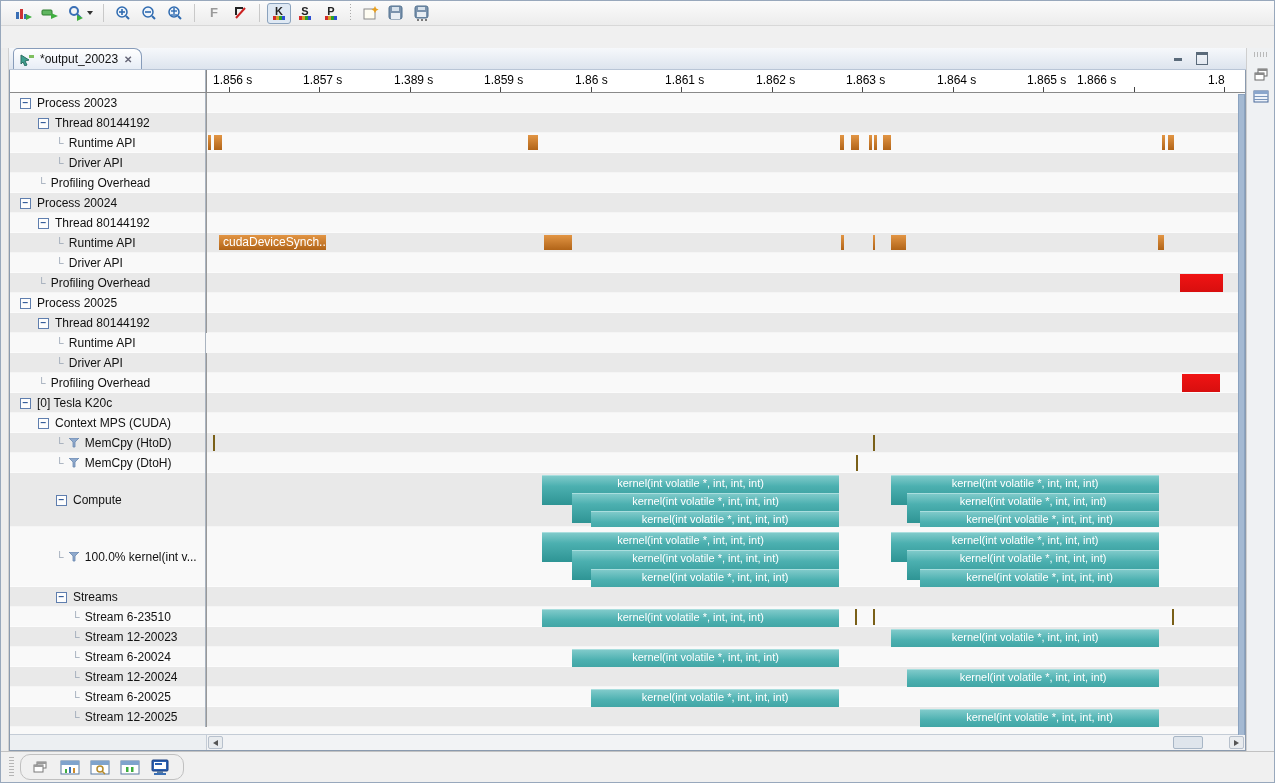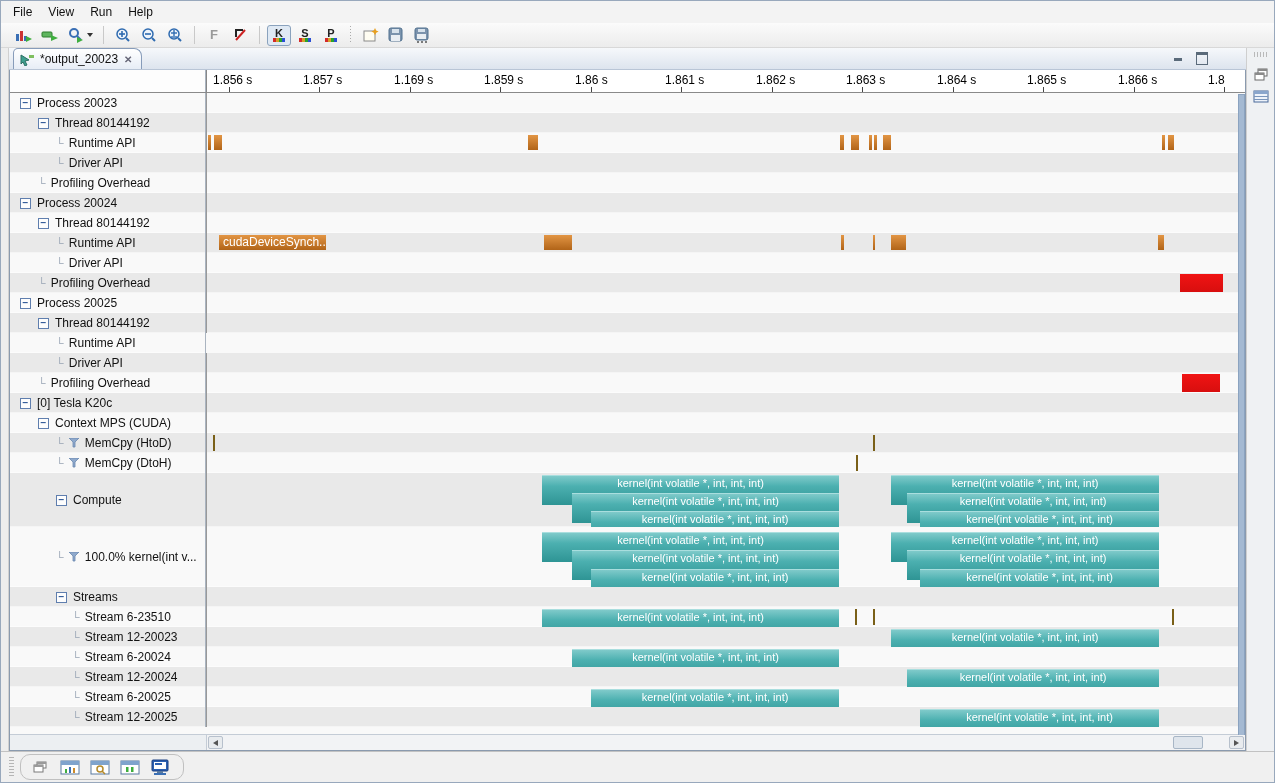--- a/index.html
+++ b/index.html
@@ -90,26 +90,20 @@
   .sb-group { display:flex; align-items:center; gap:8px; border:1px solid #c0c0c0; border-radius:10px; padding:2px 12px 2px 8px; height:26px; }
   .sb-btn { width:22px; height:20px; display:flex; align-items:center; justify-content:center; }
 
   svg { display:block; }
 </style>
 </head>
 <body>
 
 <div class="window">
 
-  <div class="menubar" id="menubar">
-      <div class="menu-item">File</div>
-      <div class="menu-item">View</div>
-      <div class="menu-item">Run</div>
-      <div class="menu-item">Help</div>
-    </div>
 
   <div class="toolbar">
     <div class="tb-group">
       <div class="tb-btn">
         <svg width="18" height="16">
           <rect x="1" y="7" width="3" height="7" fill="#3a6fb5"></rect>
             <rect x="5" y="4" width="3" height="10" fill="#cc3333"></rect>
             <rect x="9" y="9" width="3" height="5" fill="#3a6fb5"></rect>
           <polygon points="11,9 17,12 11,15" fill="#3fae3f"></polygon>
         </svg>
@@ -252,37 +246,37 @@
       </div>
 
       <div class="viewport">
         <div class="ruler-row">
           <div class="ruler-corner"></div>
           <div class="ruler" id="ruler">
               <span class="rlabel" style="left: 6px;">1.856 s</span>
               <i class="rtick" style="left: 22px;"></i>
               <span class="rlabel" style="left: 96px;">1.857 s</span>
               <i class="rtick" style="left: 112px;"></i>
-              <span class="rlabel" style="left: 187px;">1.169 s</span>
+              <span class="rlabel" style="left: 187px;">1.389 s</span>
               <i class="rtick" style="left: 203px;"></i>
               <span class="rlabel" style="left: 277px;">1.859 s</span>
               <i class="rtick" style="left: 293px;"></i>
               <span class="rlabel" style="left: 368px;">1.86 s</span>
               <i class="rtick" style="left: 384px;"></i>
               <span class="rlabel" style="left: 458px;">1.861 s</span>
               <i class="rtick" style="left: 474px;"></i>
               <span class="rlabel" style="left: 549px;">1.862 s</span>
               <i class="rtick" style="left: 565px;"></i>
               <span class="rlabel" style="left: 639px;">1.863 s</span>
               <i class="rtick" style="left: 655px;"></i>
               <span class="rlabel" style="left: 730px;">1.864 s</span>
               <i class="rtick" style="left: 746px;"></i>
               <span class="rlabel" style="left: 820px;">1.865 s</span>
               <i class="rtick" style="left: 836px;"></i>
-              <span class="rlabel" style="left: 911px;">1.866 s</span>
+              <span class="rlabel" style="left: 870px;">1.866 s</span>
               <i class="rtick" style="left: 927px;"></i>
               <span class="rlabel" style="left: 1001px;">1.8</span>
               <i class="rtick" style="left: 1017px;"></i>
             </div>
         </div>
         <div class="rows" id="rows">
             <div class="row" style="height: 20px;">
               <div class="tree-cell shade0" style="padding-left: 10px;">
                 <span class="exp">−</span>
                 <span>Process 20023</span>

